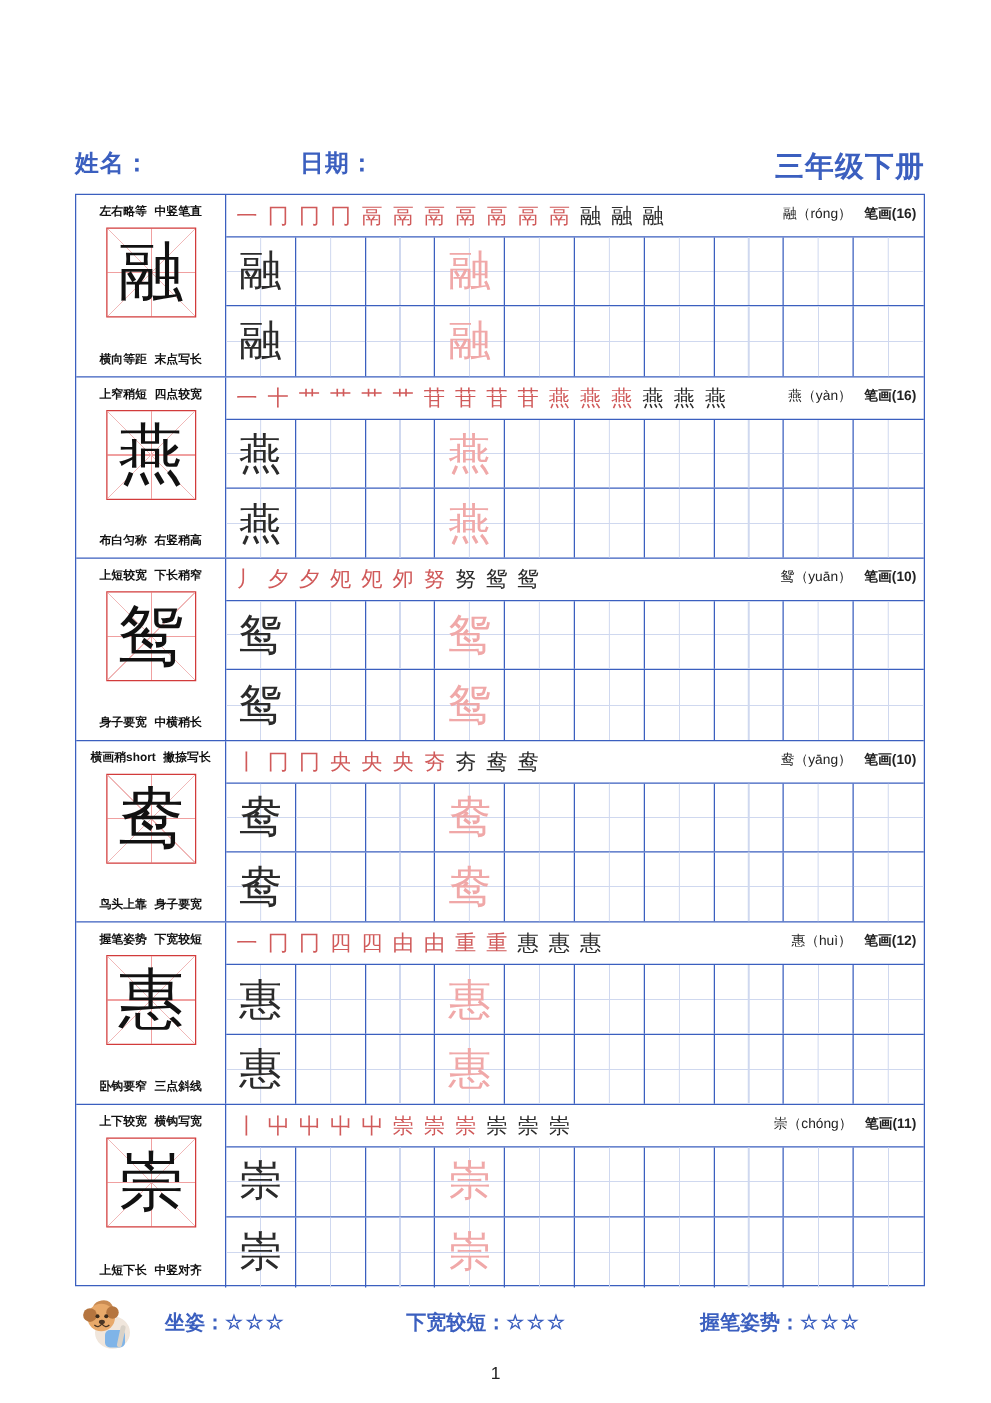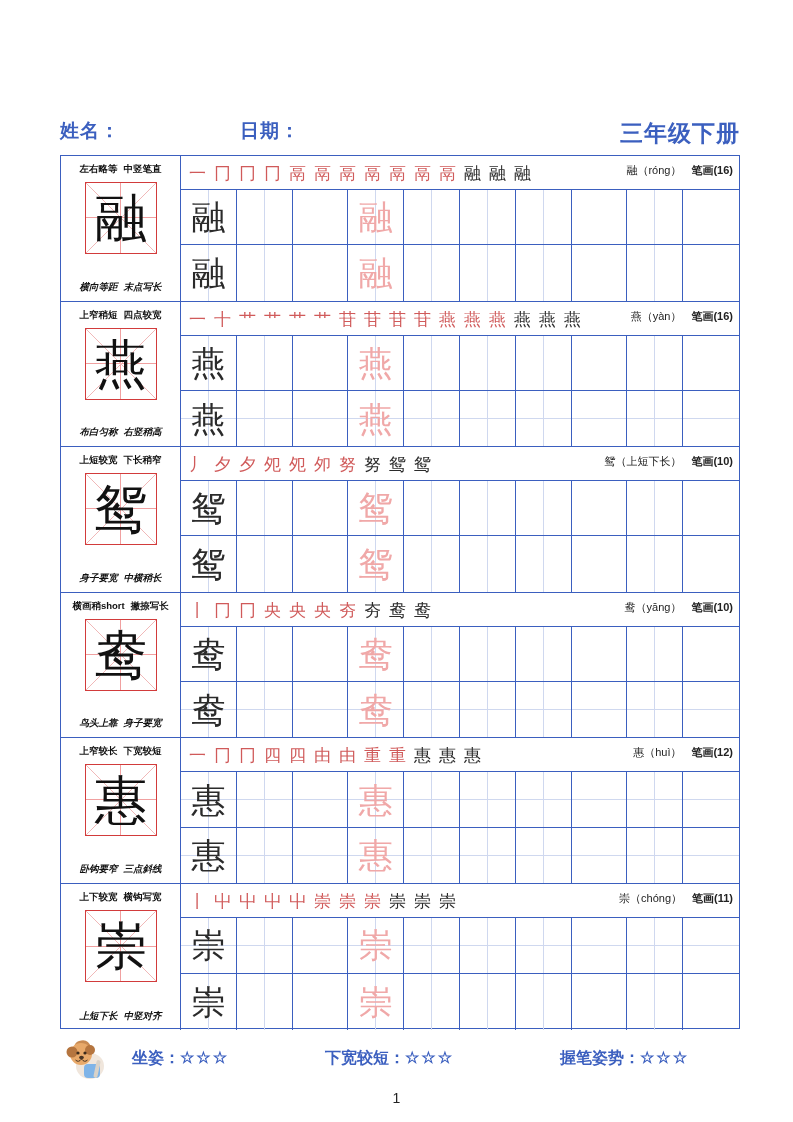--- a/index.html
+++ b/index.html
@@ -64,21 +64,21 @@
     text-align:center;
     font-size:9.5px;
     color:#111;
     font-weight:bold;
     letter-spacing:0px;
     font-family:"Liberation Sans", sans-serif;
   }
   .tip span{display:inline-block;}
   .tip .t2{margin-left:6px;}
   .tip-top{top:7px;}
-  .tip-bot{bottom:7px;font-style:italic;}
+  .tip-bot{bottom:7px;}
   .model-box{
     position:absolute;
     left:24px;top:26px;
     width:72px;height:72px;
     border:1px solid #d23b3b;
     box-sizing:border-box;
     background:
       linear-gradient(to right, transparent calc(50% - 0.5px), #f0a0a0 calc(50% - 0.5px), #f0a0a0 calc(50% + 0.5px), transparent calc(50% + 0.5px)),
       linear-gradient(to bottom, transparent calc(50% - 0.5px), #f0a0a0 calc(50% - 0.5px), #f0a0a0 calc(50% + 0.5px), transparent calc(50% + 0.5px));
   }
@@ -341,21 +341,21 @@
             <div class="stroke-item">夕</div>
             <div class="stroke-item">夕</div>
             <div class="stroke-item">夗</div>
             <div class="stroke-item">夗</div>
             <div class="stroke-item">夘</div>
             <div class="stroke-item">努</div>
             <div class="stroke-item dark">努</div>
             <div class="stroke-item dark">鸳</div>
             <div class="stroke-item dark">鸳</div>
           </div>
-          <div class="pinyin"><span>鸳（上短下长）</span><span class="bi">笔画(10)</span></div>
+          <div class="pinyin"><span>鸳（yuān）</span><span class="bi">笔画(10)</span></div>
         </div>
         <div class="practice">
           <div class="prow first">
             <div class="cell" style="left:0px">
               <div class="cell-char">鸳</div>
             </div>
             <div class="cell" style="left:55.8px"></div>
             <div class="cell" style="left:111.6px"></div>
             <div class="cell" style="left:167.39999999999998px">
               <div class="cell-char faint">鸳</div>
@@ -438,21 +438,21 @@
             <div class="cell" style="left:279px"></div>
             <div class="cell" style="left:334.79999999999995px"></div>
             <div class="cell" style="left:390.59999999999997px"></div>
             <div class="cell" style="left:446.4px"></div>
             <div class="cell last" style="left:502.2px"></div>
           </div>
         </div>
       </div>
       <div class="row">
         <div class="model-cell">
-          <div class="tip tip-top"><span class="t1">上窄较长</span><span class="t2">下宽较短</span></div>
+          <div class="tip tip-top"><span class="t1">握笔姿势</span><span class="t2">下宽较短</span></div>
           <div class="model-box">
             <div class="model-char">惠</div>
           </div>
           <div class="tip tip-bot"><span class="t1">卧钩要窄</span><span class="t2">三点斜线</span></div>
         </div>
         <div class="stroke-strip">
           <div class="stroke-list">
             <div class="stroke-item">一</div>
             <div class="stroke-item">冂</div>
             <div class="stroke-item">冂</div>

